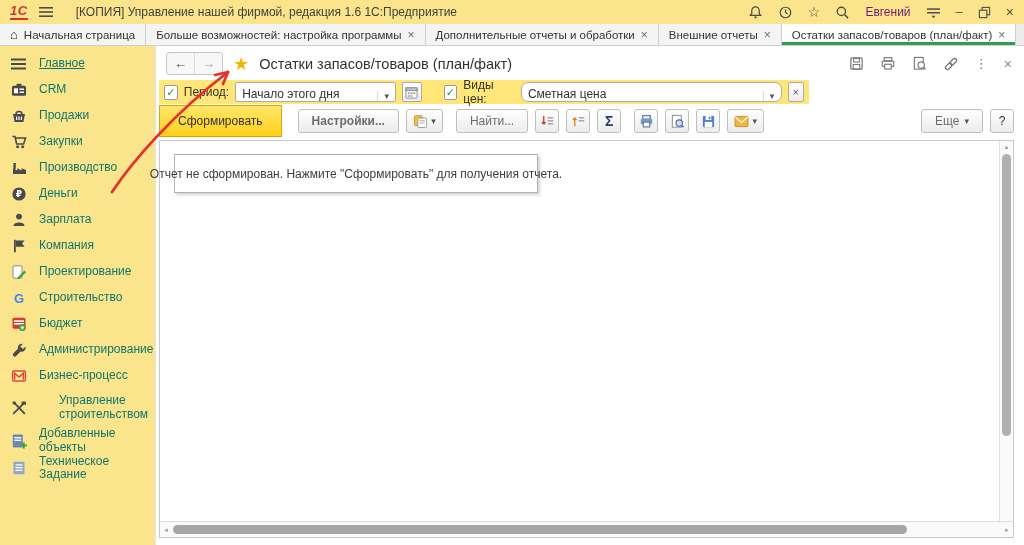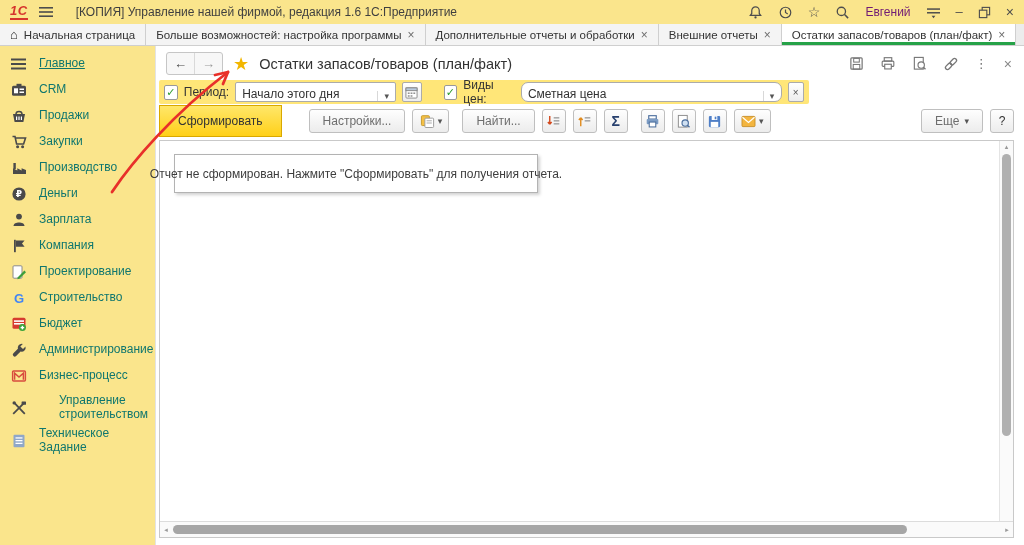--- a/index.html
+++ b/index.html
@@ -315,20 +315,32 @@
           <path d="M3.6 3.2l10.2 10.6" stroke="#4a4a4a" stroke-width="1.8"></path>
           <rect x="10.6" y="1.4" width="4.4" height="3.4" rx="0.6" fill="#4a4a4a"></rect>
           <circle cx="3.2" cy="2.9" r="1.7" fill="#4a4a4a"></circle>
         </svg>
       </span>
     <span class="si-label" style="max-width:100px;margin-left:20px;">Управление строительством</span>
   </div>
   <div class="side-item">
     <span class="si-icon">
         <svg width="16" height="16" viewBox="0 0 16 16">
+          <rect x="1.8" y="1.4" width="10" height="13" rx="1" fill="#6f87b5"></rect>
+          <rect x="3.4" y="4" width="6.8" height="1.4" fill="#fff"></rect>
+          <rect x="3.4" y="6.6" width="6.8" height="1.4" fill="#fff"></rect>
+          <rect x="11.8" y="9.4" width="1.9" height="6.2" fill="#3aa33a"></rect>
+          <rect x="9.7" y="11.5" width="6.2" height="1.9" fill="#3aa33a"></rect>
+        </svg>
+      </span>
+    <span class="si-label">Добавленные объекты</span>
+  </div>
+  <div class="side-item">
+    <span class="si-icon">
+        <svg width="16" height="16" viewBox="0 0 16 16">
           <rect x="2.5" y="1.8" width="11" height="12.4" rx="1" fill="#8fa7c8"></rect>
           <rect x="4.5" y="4.3" width="7" height="1.3" fill="#fff"></rect>
           <rect x="4.5" y="7" width="7" height="1.3" fill="#fff"></rect>
           <rect x="4.5" y="9.7" width="7" height="1.3" fill="#fff"></rect>
         </svg>
       </span>
     <span class="si-label">Техническое Задание</span>
   </div>
 </div>
 
@@ -398,21 +410,21 @@
     <span class="flabel">Виды цен:</span>
     <div class="combo" style="width:288px;border-radius:7px;">
       <span class="combo-text">Сметная цена</span>
       <span class="combo-arrow">▾</span>
     </div>
     <span class="sq-btn" style="width:18px;">×</span>
   </div>
 
   <div class="toolbar">
     <button class="btn-gen">Сформировать</button>
-    <button class="btn" style="margin-left:20px;">Настройки...</button>
+    <button class="btn" style="margin-left:9px;font-weight:bold;">Настройки...</button>
     <span class="ibtn split">
       <svg width="15" height="15" viewBox="0 0 16 16">
           <rect x="1.5" y="1.8" width="8.5" height="10.5" rx="1" fill="#f5c044" stroke="#c4992c"></rect>
           <rect x="5.2" y="4.4" width="9.3" height="10" rx="1" fill="#fff" stroke="#9a9a9a"></rect>
           <rect x="7" y="6.6" width="5.6" height="1.2" fill="#b5b5b5"></rect>
           <rect x="7" y="9" width="5.6" height="1.2" fill="#b5b5b5"></rect>
         </svg>
       <span class="mini-arrow">▾</span>
     </span>
     <button class="btn" style="margin-left:6px;">Найти...</button>

